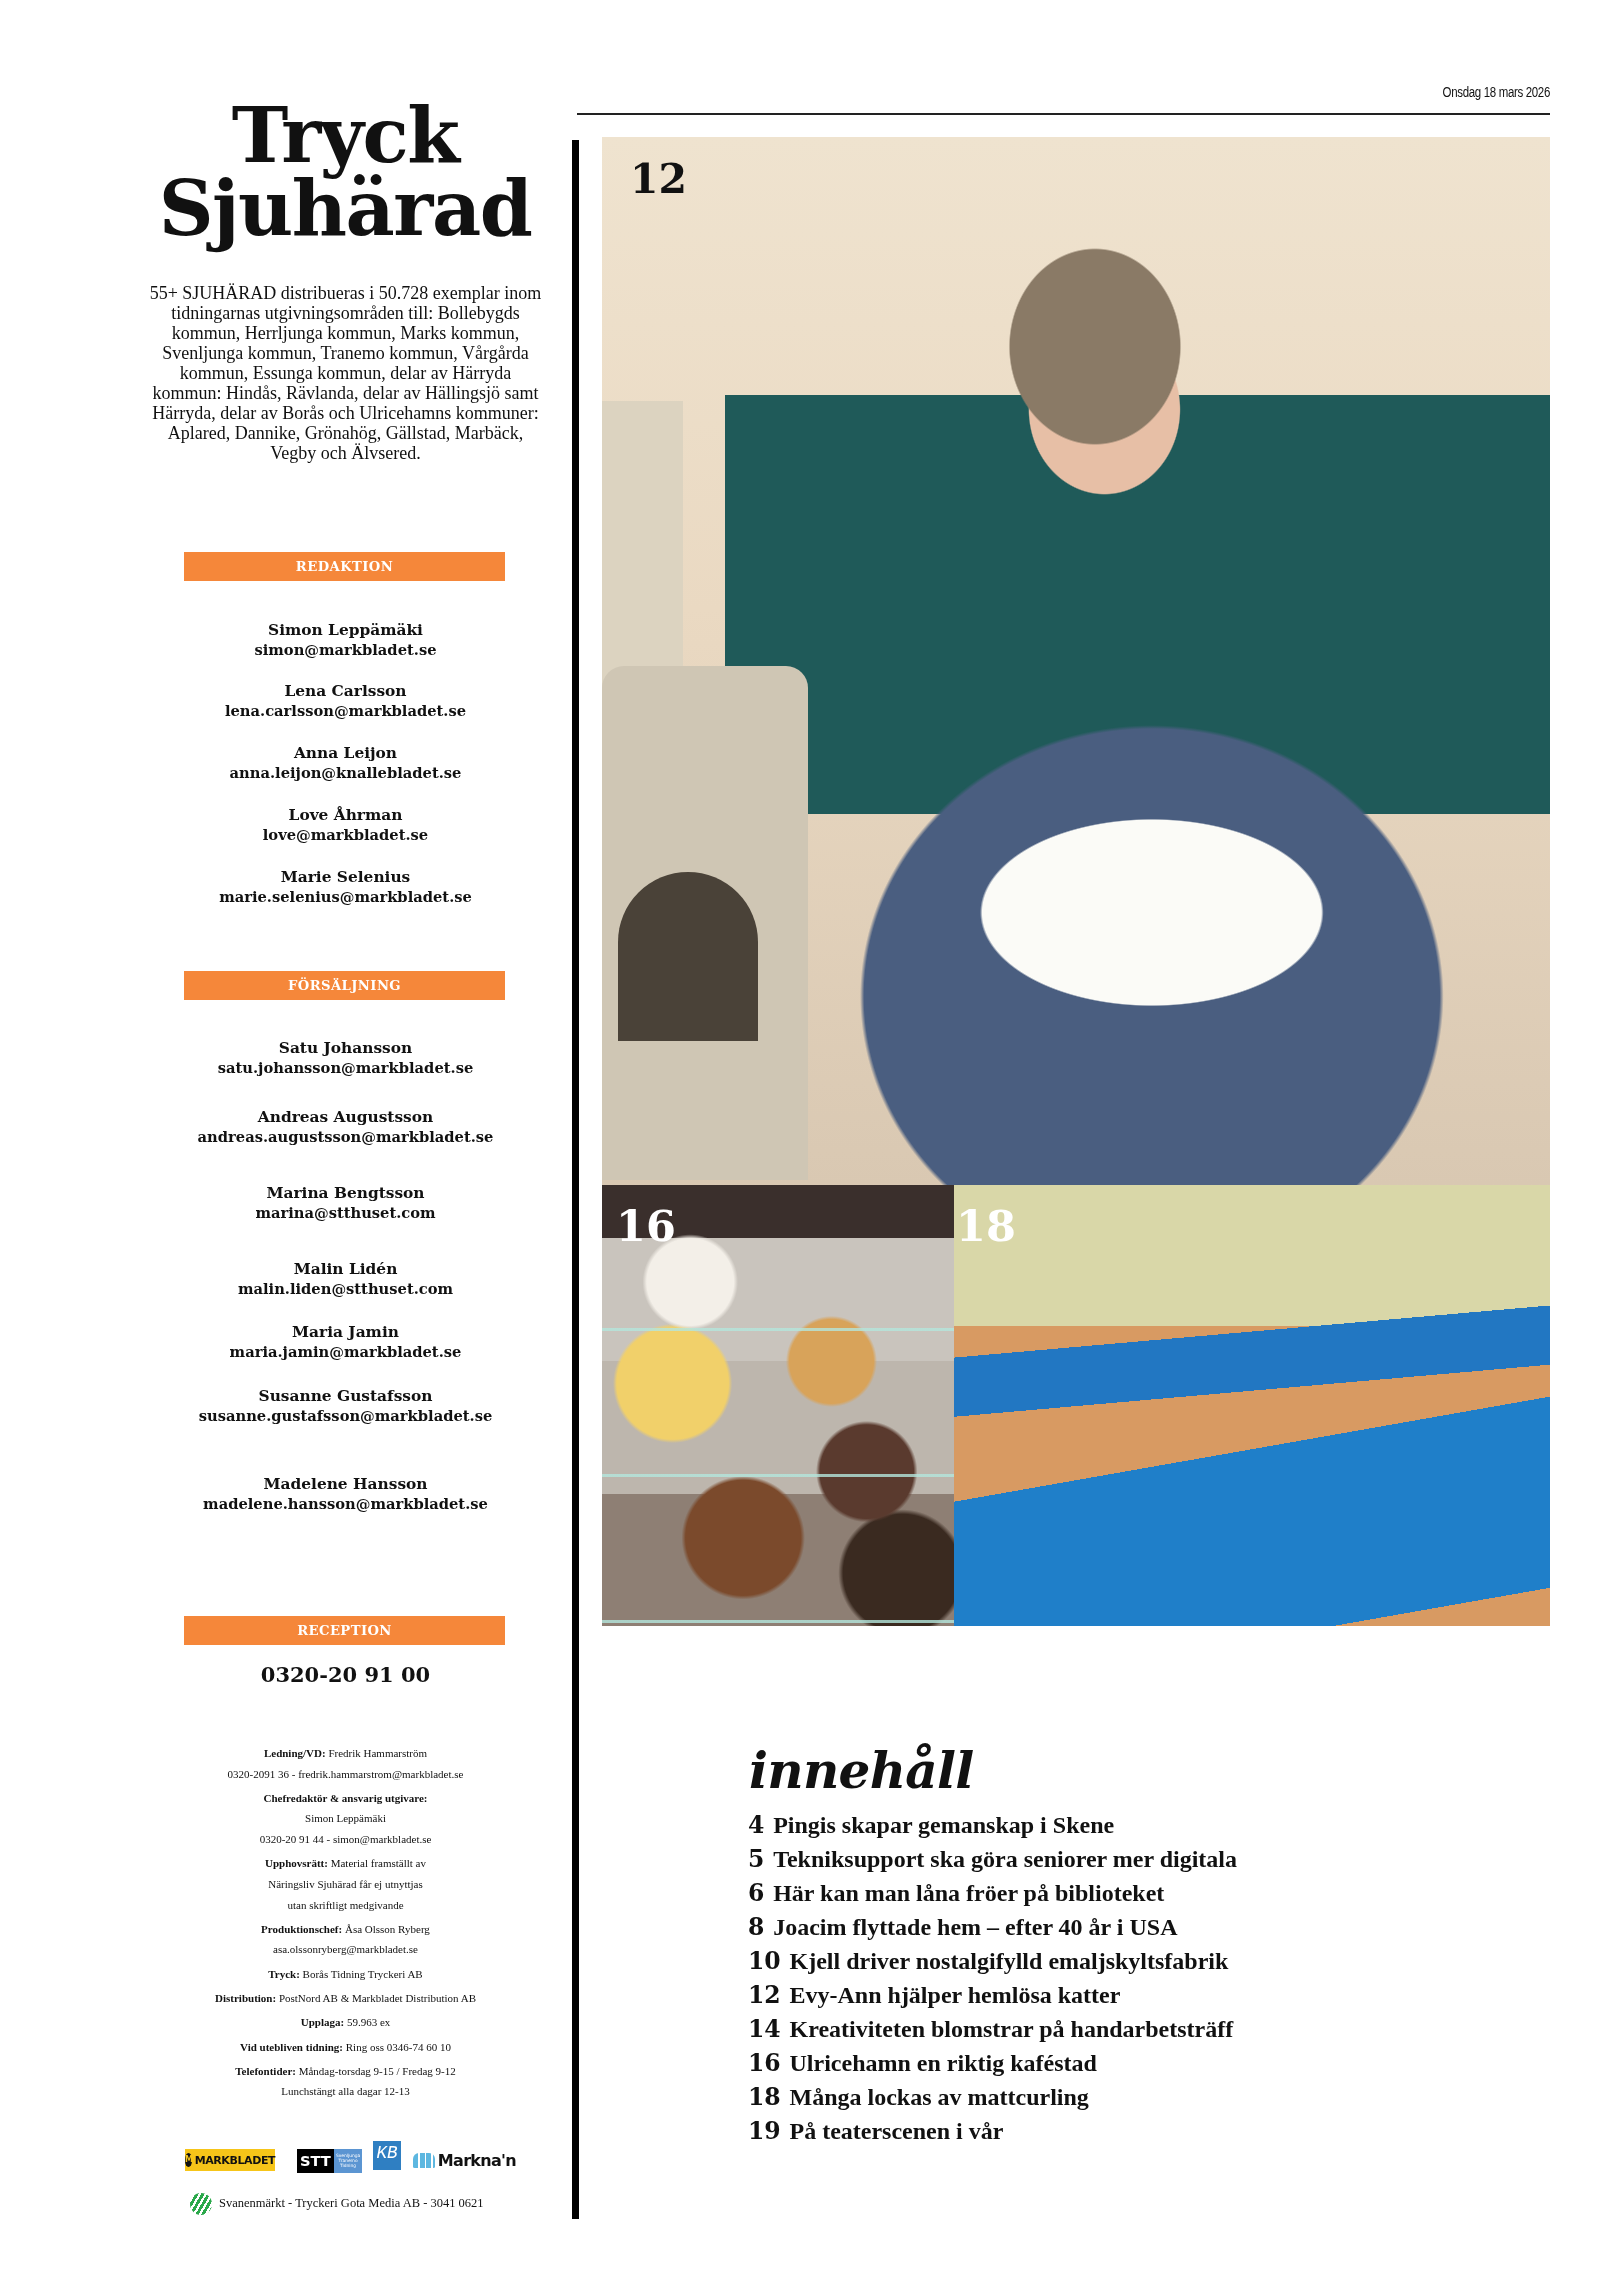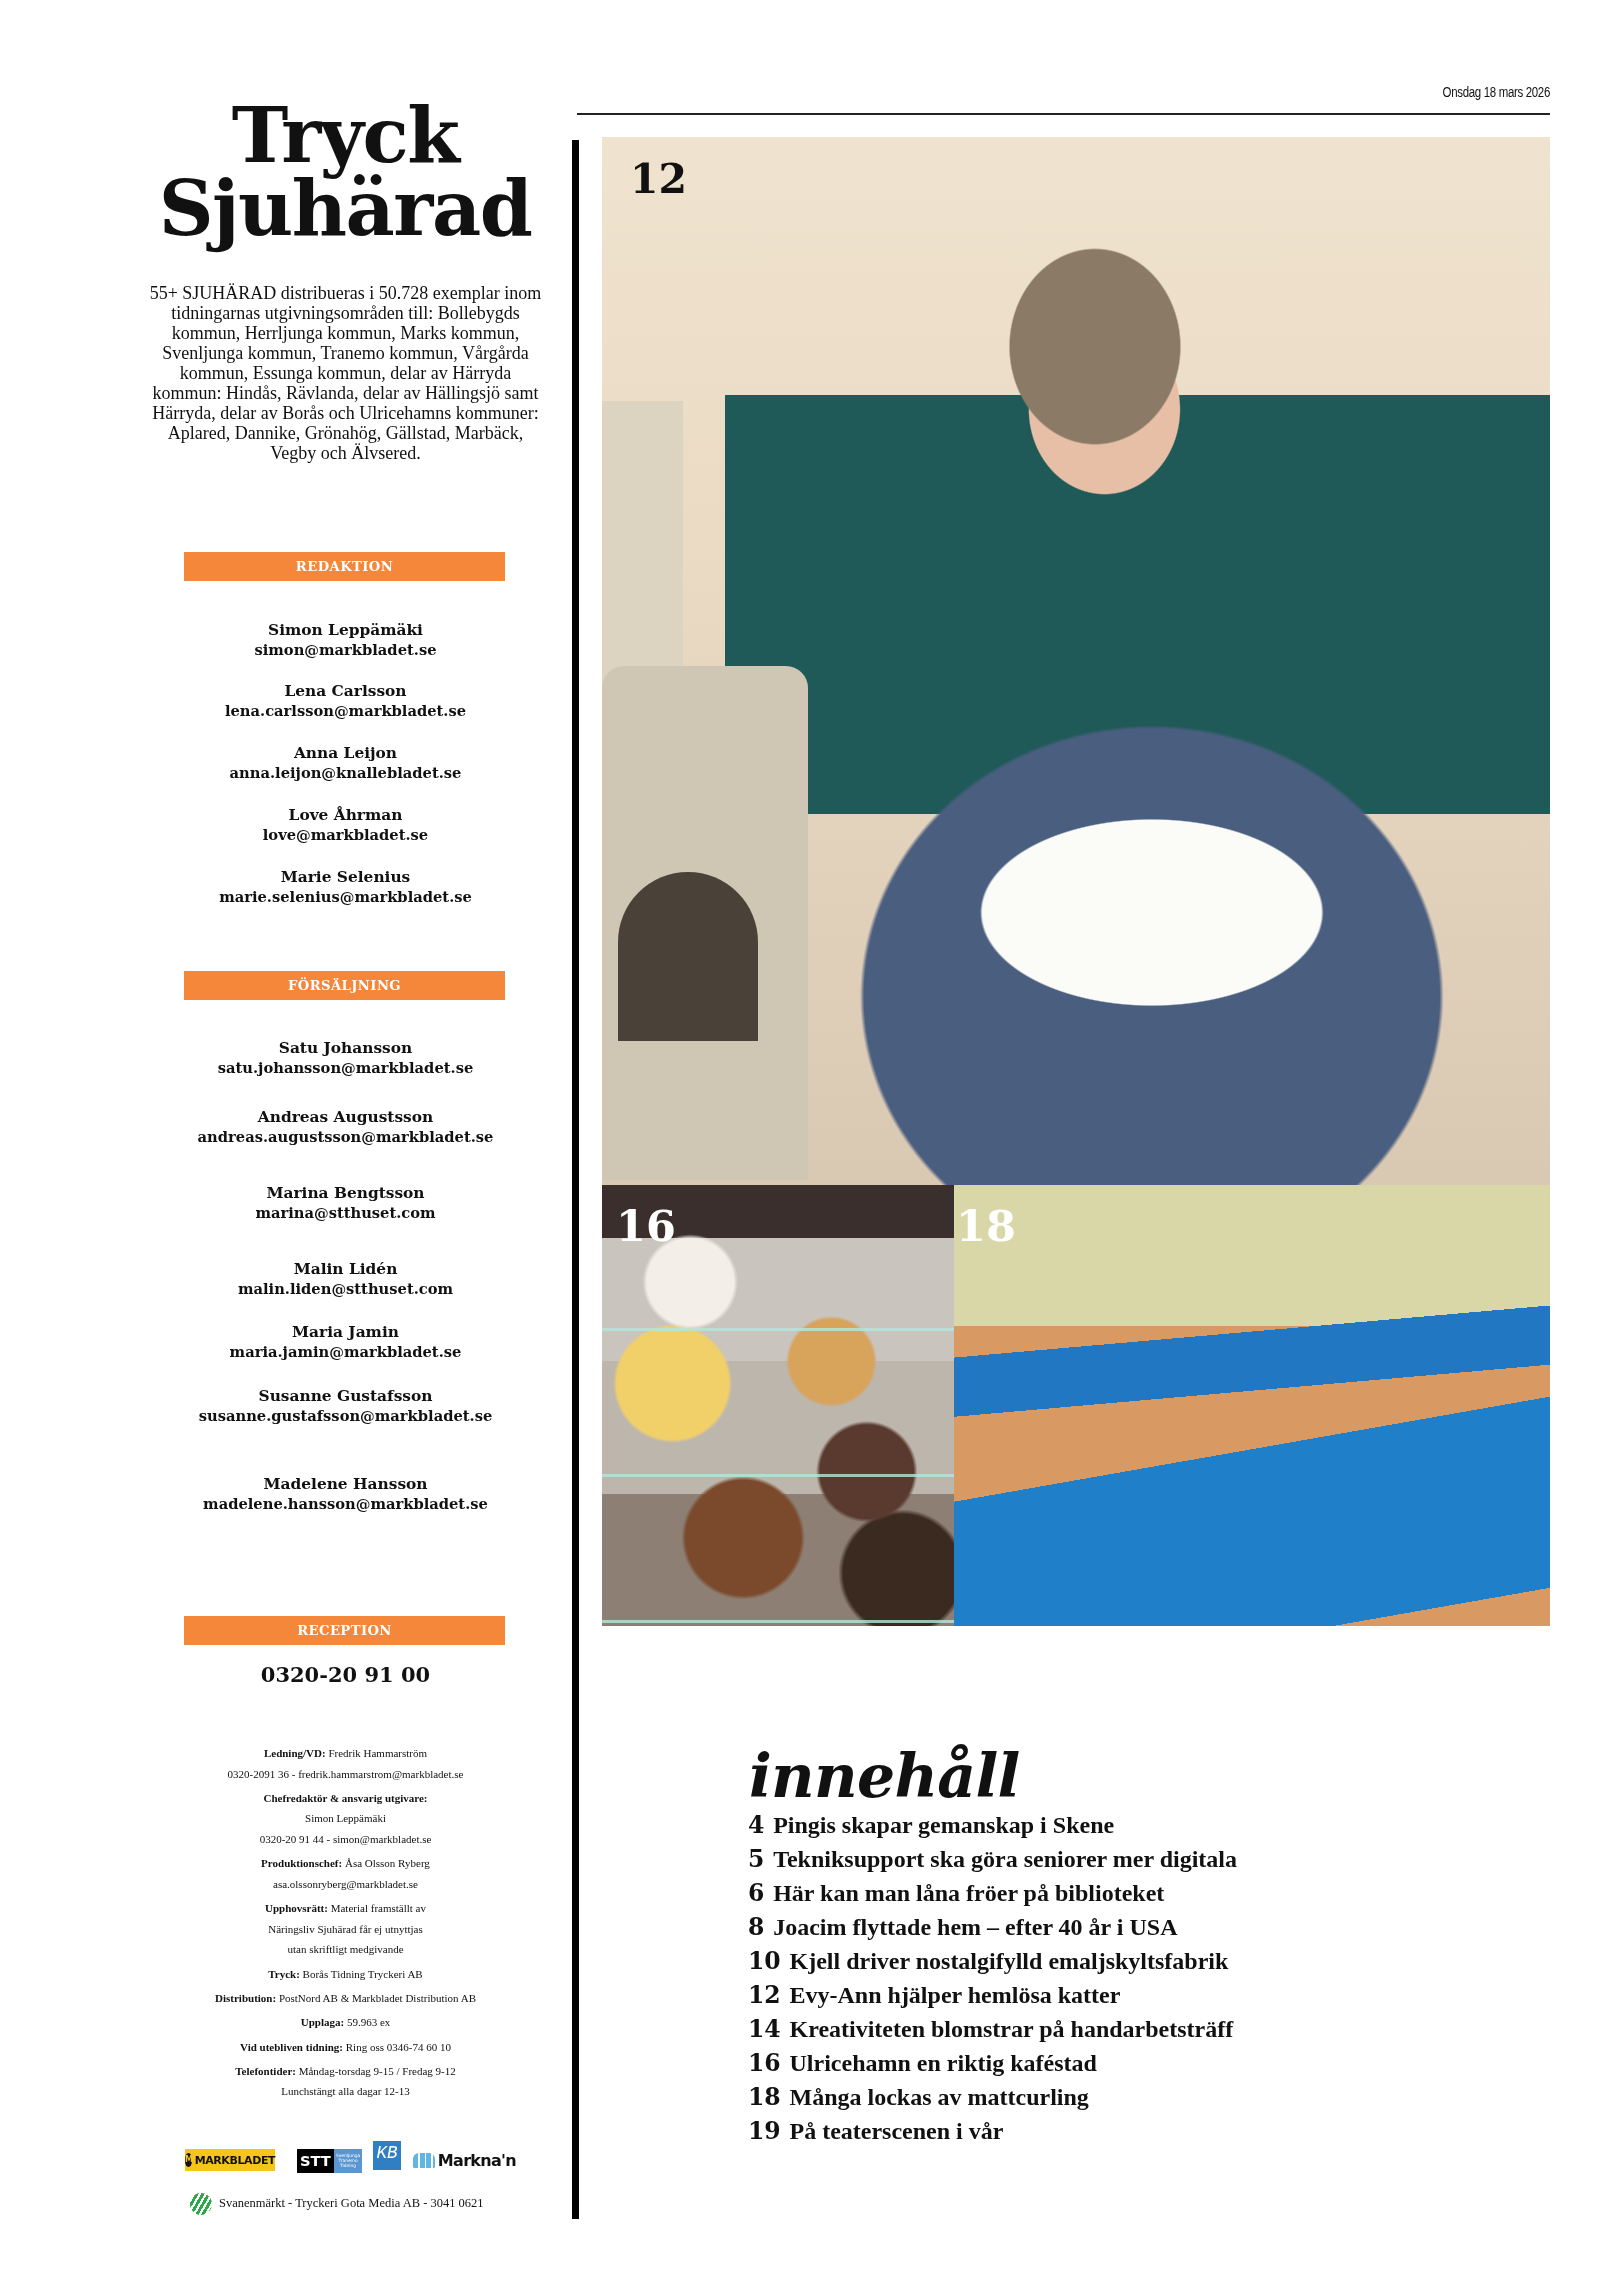--- a/index.html
+++ b/index.html
@@ -74,21 +74,21 @@
       linear-gradient(170deg, transparent 0 58%, #1f7fc9 58% 93%, transparent 93%),
       linear-gradient(175deg, transparent 0 35%, #2277c2 35% 47%, transparent 47%),
       linear-gradient(180deg, #d9d7a8 0 32%, #d89a62 32% 100%);
   }
   .photo-num { position:absolute; font-family:"DejaVu Serif", serif; font-weight:900; font-size:43px; line-height:43px; }
   #num-12 { left:630px; top:158px; color:#111; font-size:41px; }
   #num-16 { left:616px; top:1205px; color:#fff; }
   #num-18 { left:956px; top:1205px; color:#fff; }
 
   
-  #toc-title { left:749px; top:1741px; font-family:"DejaVu Serif", serif; font-style:italic; font-weight:bold; font-size:60px; letter-spacing:-0.7px; }
+  #toc-title { left:749px; top:1741px; font-family:"DejaVu Serif", serif; font-style:italic; font-weight:bold; font-size:50px; letter-spacing:-0.7px; }
   #toc-list { left:748px; top:1808px; list-style:none; margin:0; padding:0; font-family:"Liberation Serif", serif; font-weight:bold; font-size:24px; line-height:34px; }
   #toc-list li { white-space:nowrap; }
   #toc-list .pg { display:inline-block; font-family:"DejaVu Serif", serif; font-weight:900; font-size:23.5px; margin-right:8.8px; }
 </style>
 </head>
 <body>
 
 <div id="date" class="abs">Onsdag 18 mars 2026</div>
 <div id="top-rule" class="abs"></div>
 <div id="v-rule" class="abs"></div>
@@ -159,27 +159,27 @@
   <p>
     <b>Ledning/VD:</b> <span>Fredrik Hammarström</span><br>
     <span>0320-2091 36 - fredrik.hammarstrom@markbladet.se</span>
   </p>
   <p>
     <b>Chefredaktör &amp; ansvarig utgivare:</b><br>
     <span>Simon Leppämäki</span><br>
     <span>0320-20 91 44 - simon@markbladet.se</span>
   </p>
   <p>
-    <b>Produktionschef:</b> <span>Åsa Olsson Ryberg</span><br>
-    <span>asa.olssonryberg@markbladet.se</span>
-  </p>
-  <p>
     <b>Upphovsrätt:</b> <span>Material framställt av</span><br>
     <span>Näringsliv Sjuhärad får ej utnyttjas</span><br>
     <span>utan skriftligt medgivande</span>
+  </p>
+  <p>
+    <b>Produktionschef:</b> <span>Åsa Olsson Ryberg</span><br>
+    <span>asa.olssonryberg@markbladet.se</span>
   </p>
   <p>
     <b>Tryck:</b> <span>Borås Tidning Tryckeri AB</span>
   </p>
   <p style="white-space:nowrap;">
     <b>Distribution:</b> <span>PostNord AB &amp; Markbladet Distribution AB</span>
   </p>
   <p>
     <b>Upplaga:</b> <span>59.963 ex</span>
   </p>

